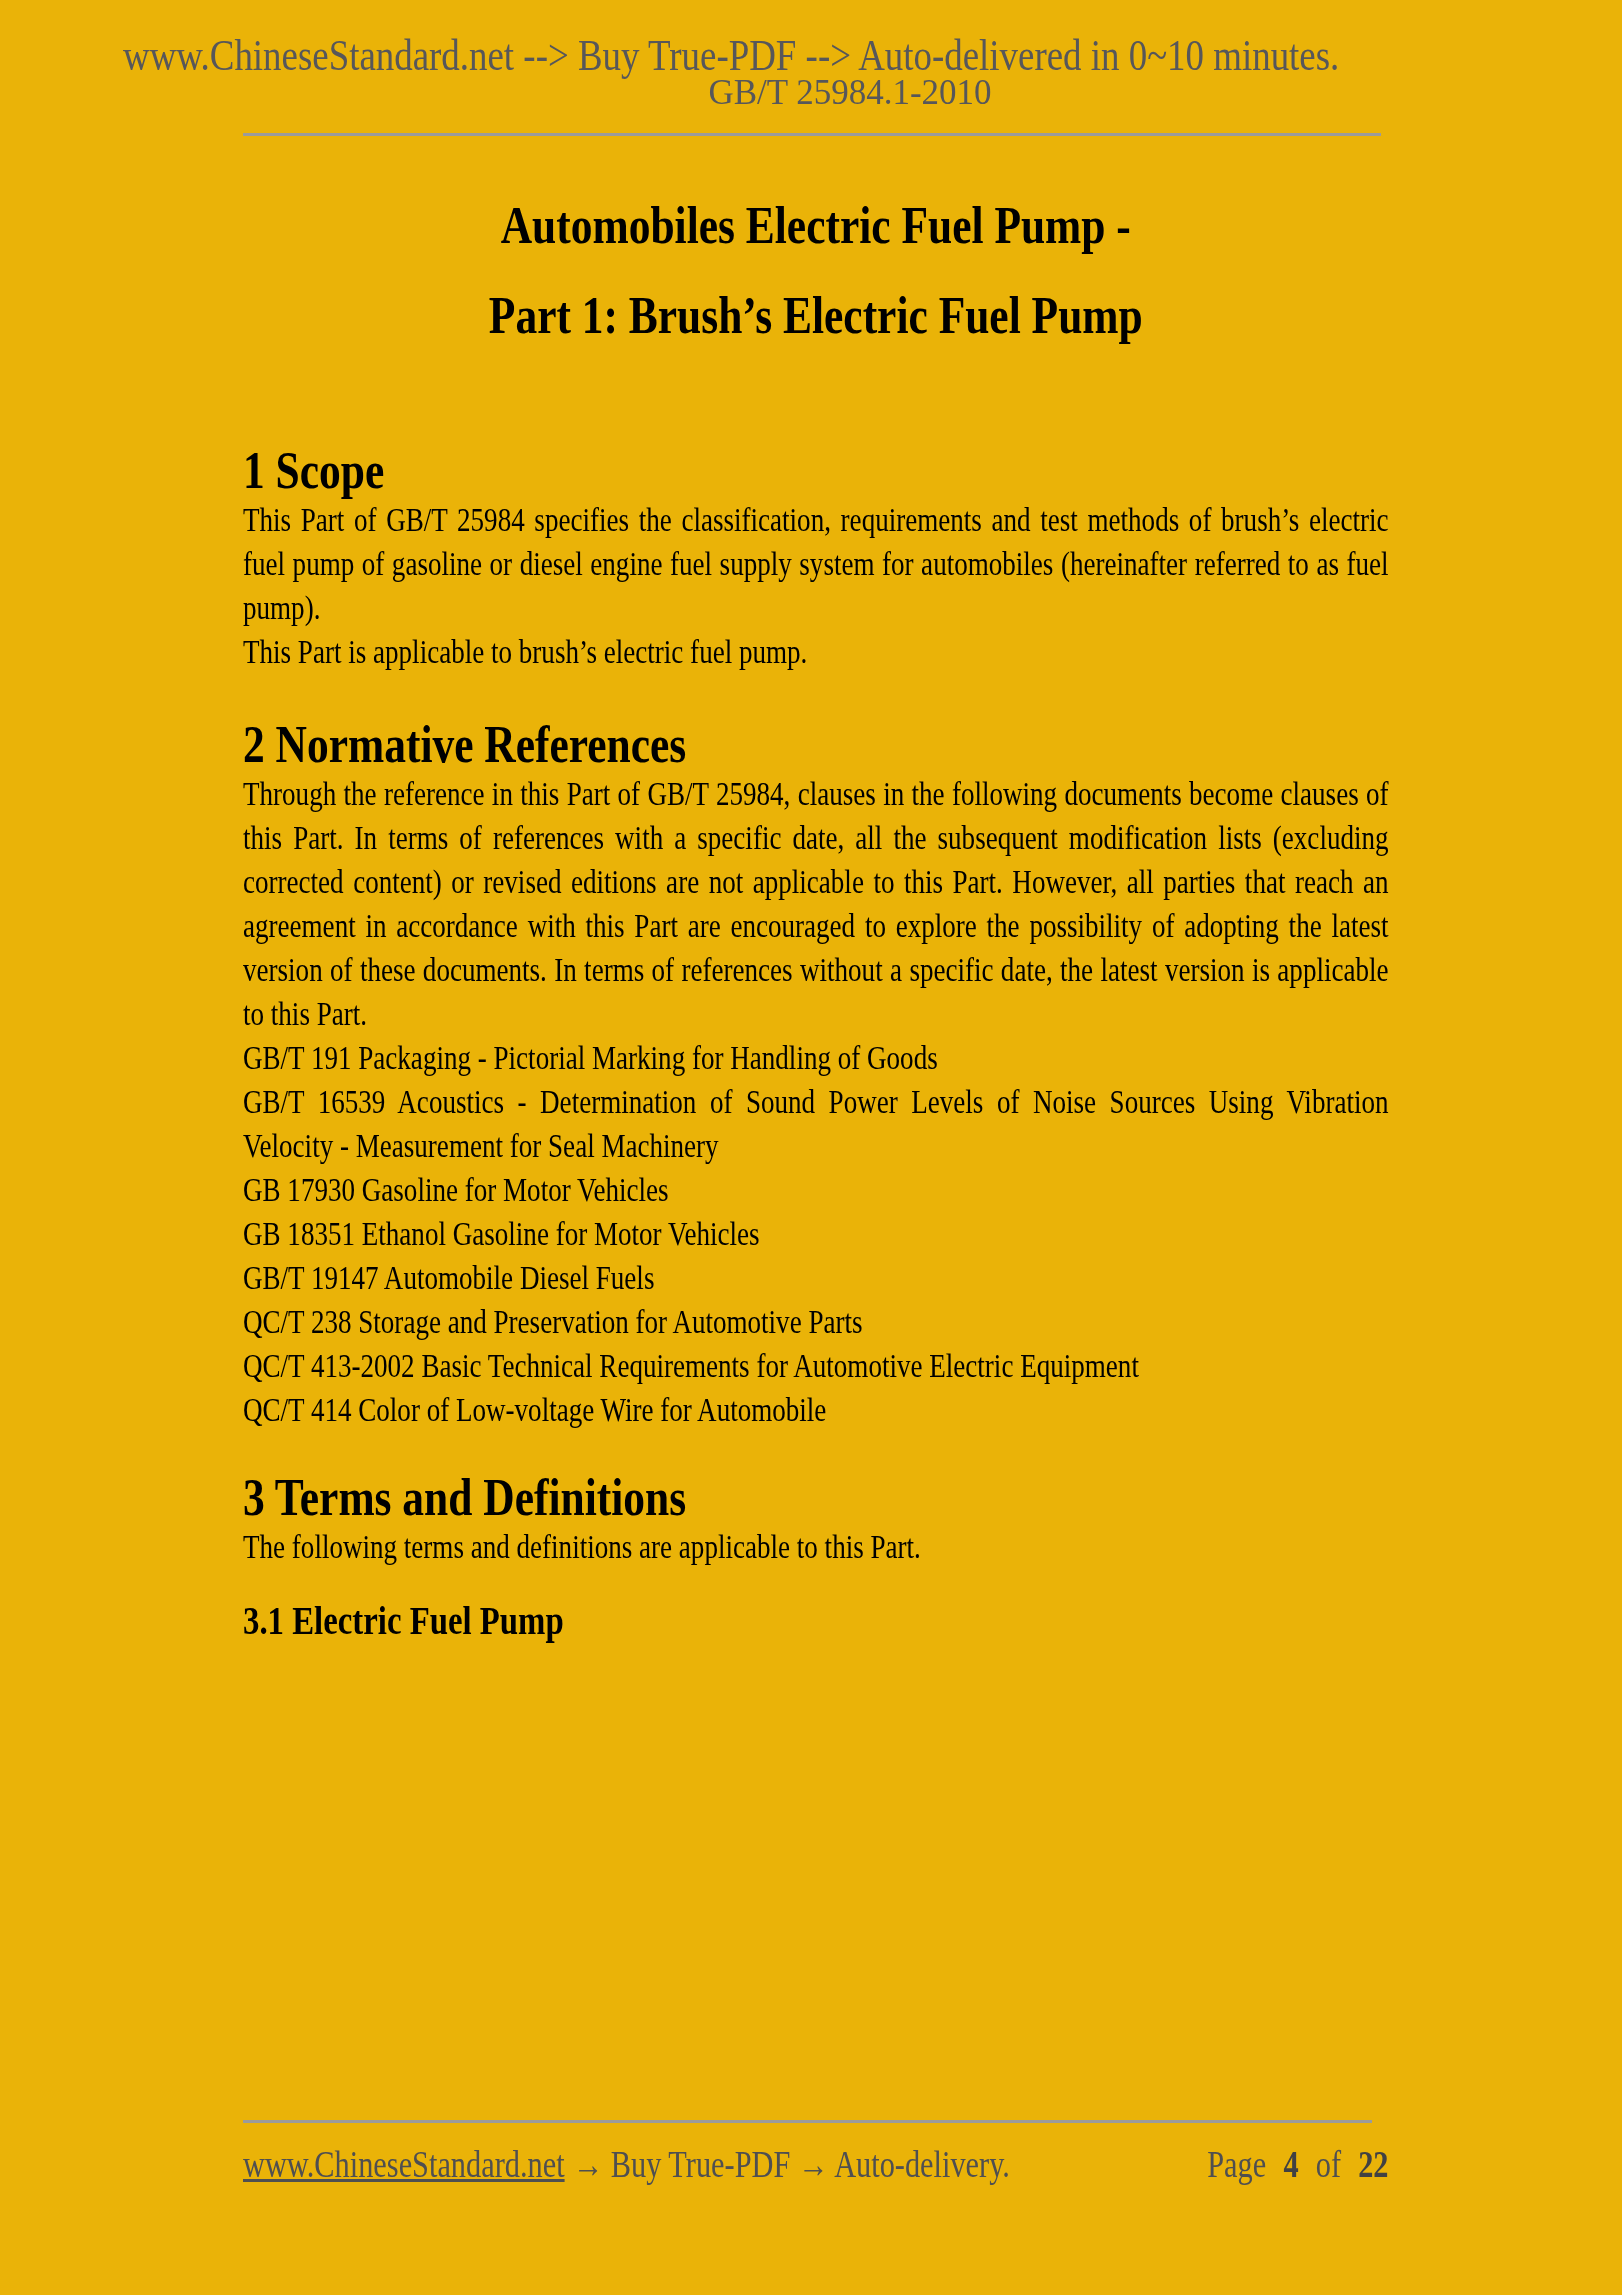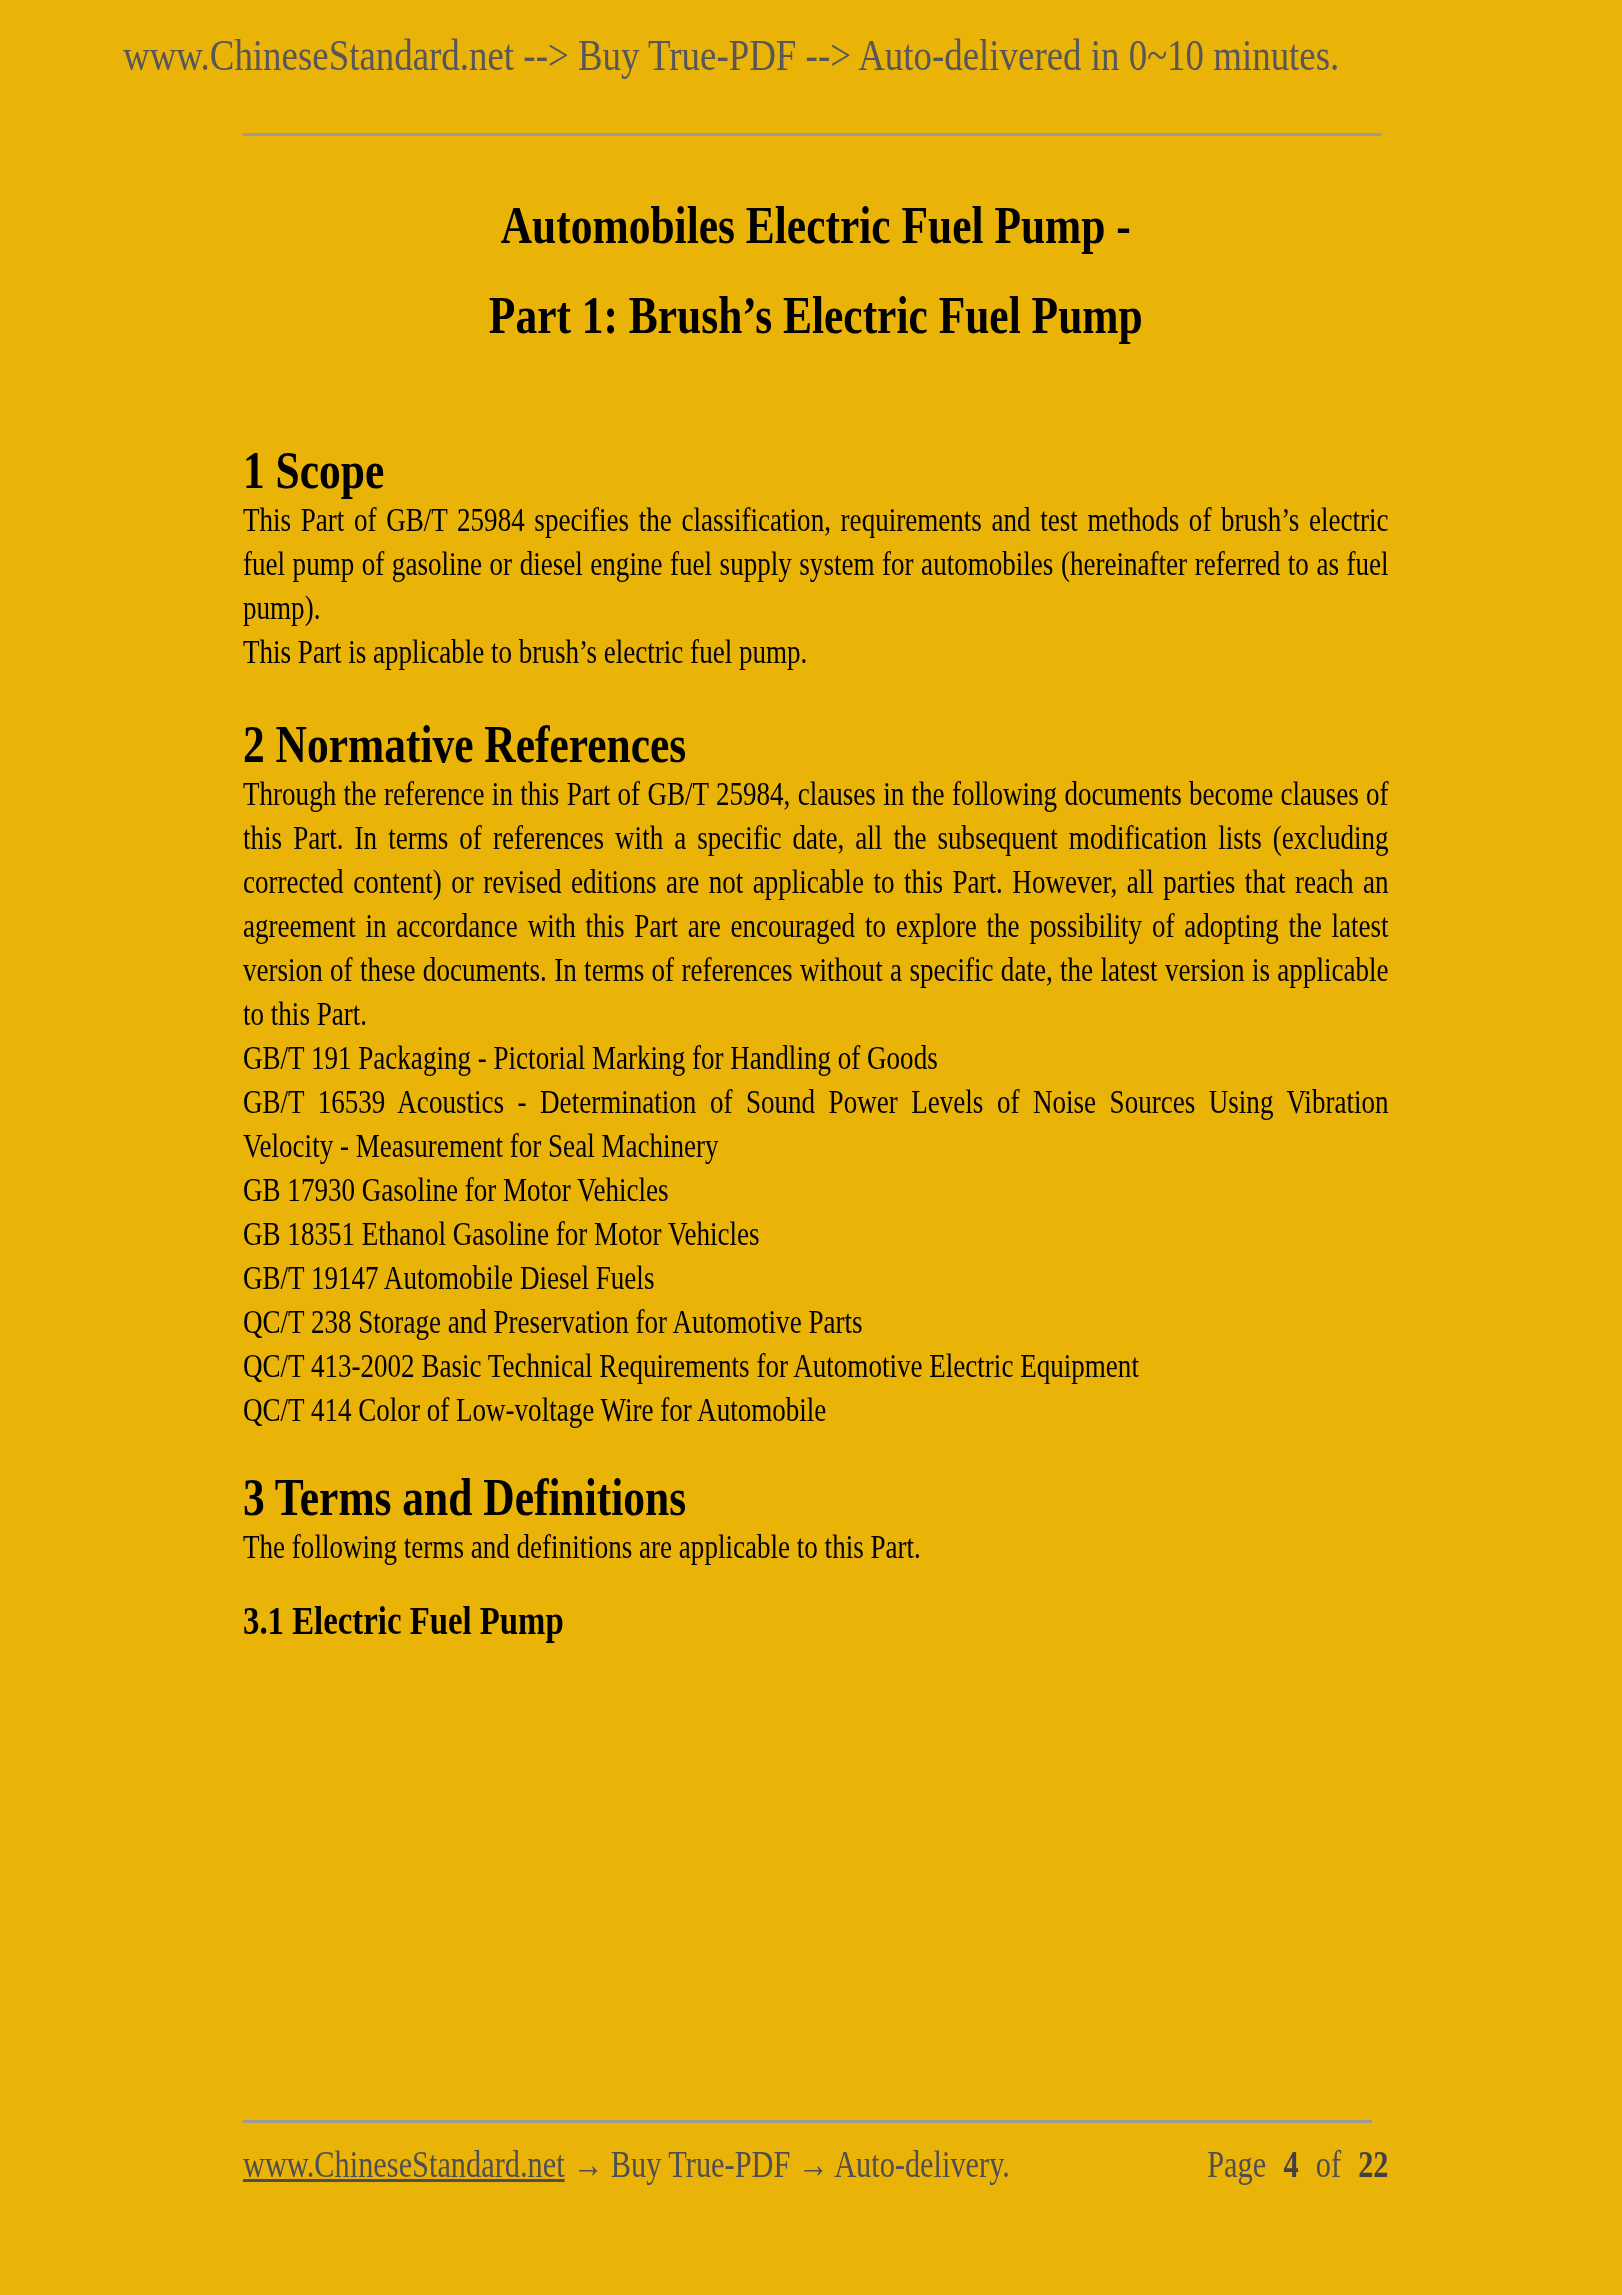--- a/index.html
+++ b/index.html
@@ -106,20 +106,21 @@
   .page-info { word-spacing: 11.7px; white-space: nowrap; }
   .page-info b { color: #414143; }
 </style>
 </head>
 <body>
 
 <div class="page">
 
   <div class="hdr-note cond">www.ChineseStandard.net --&gt; Buy True-PDF --&gt; Auto-delivered in 0~10 minutes.</div>
 
+  <div class="hdr-code">GB/T 25984.1-2010</div>
 
   <div class="rule rule-top"></div>
 
   <div class="content">
 
     <div class="doc-title t1">Automobiles Electric Fuel Pump -</div>
     <div class="doc-title t2">Part 1: Brush’s Electric Fuel Pump</div>
 
     <h2 class="sec-h h-scope">1 Scope</h2>
 

